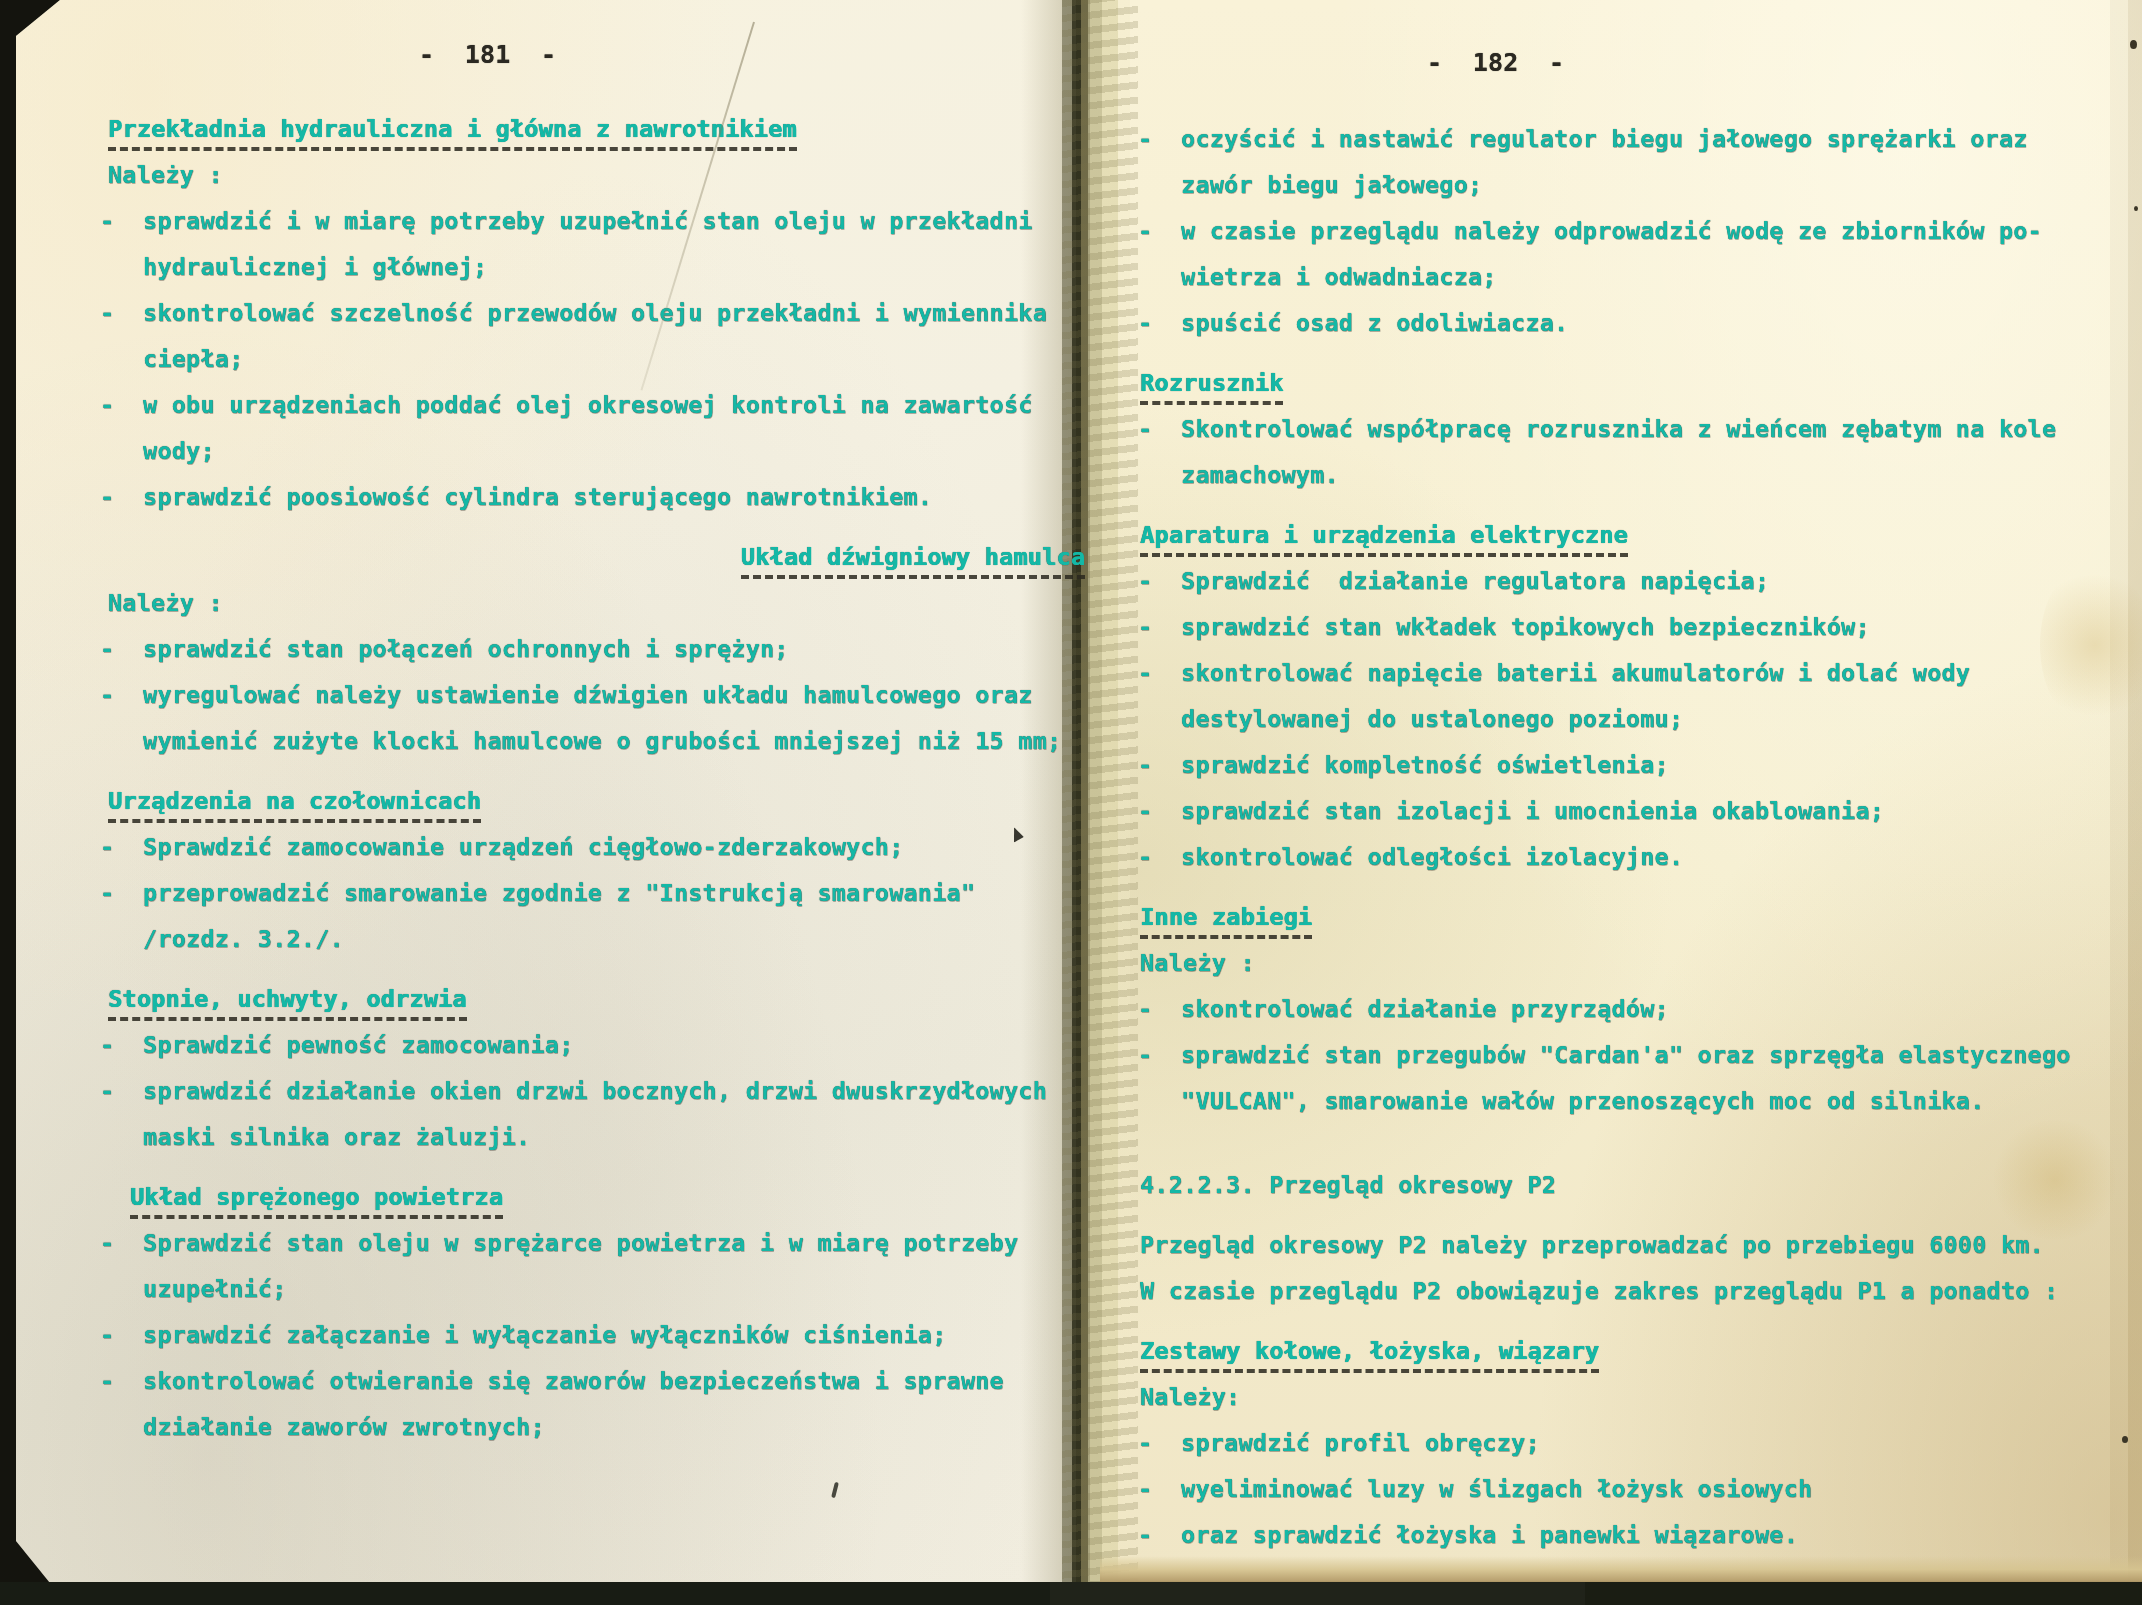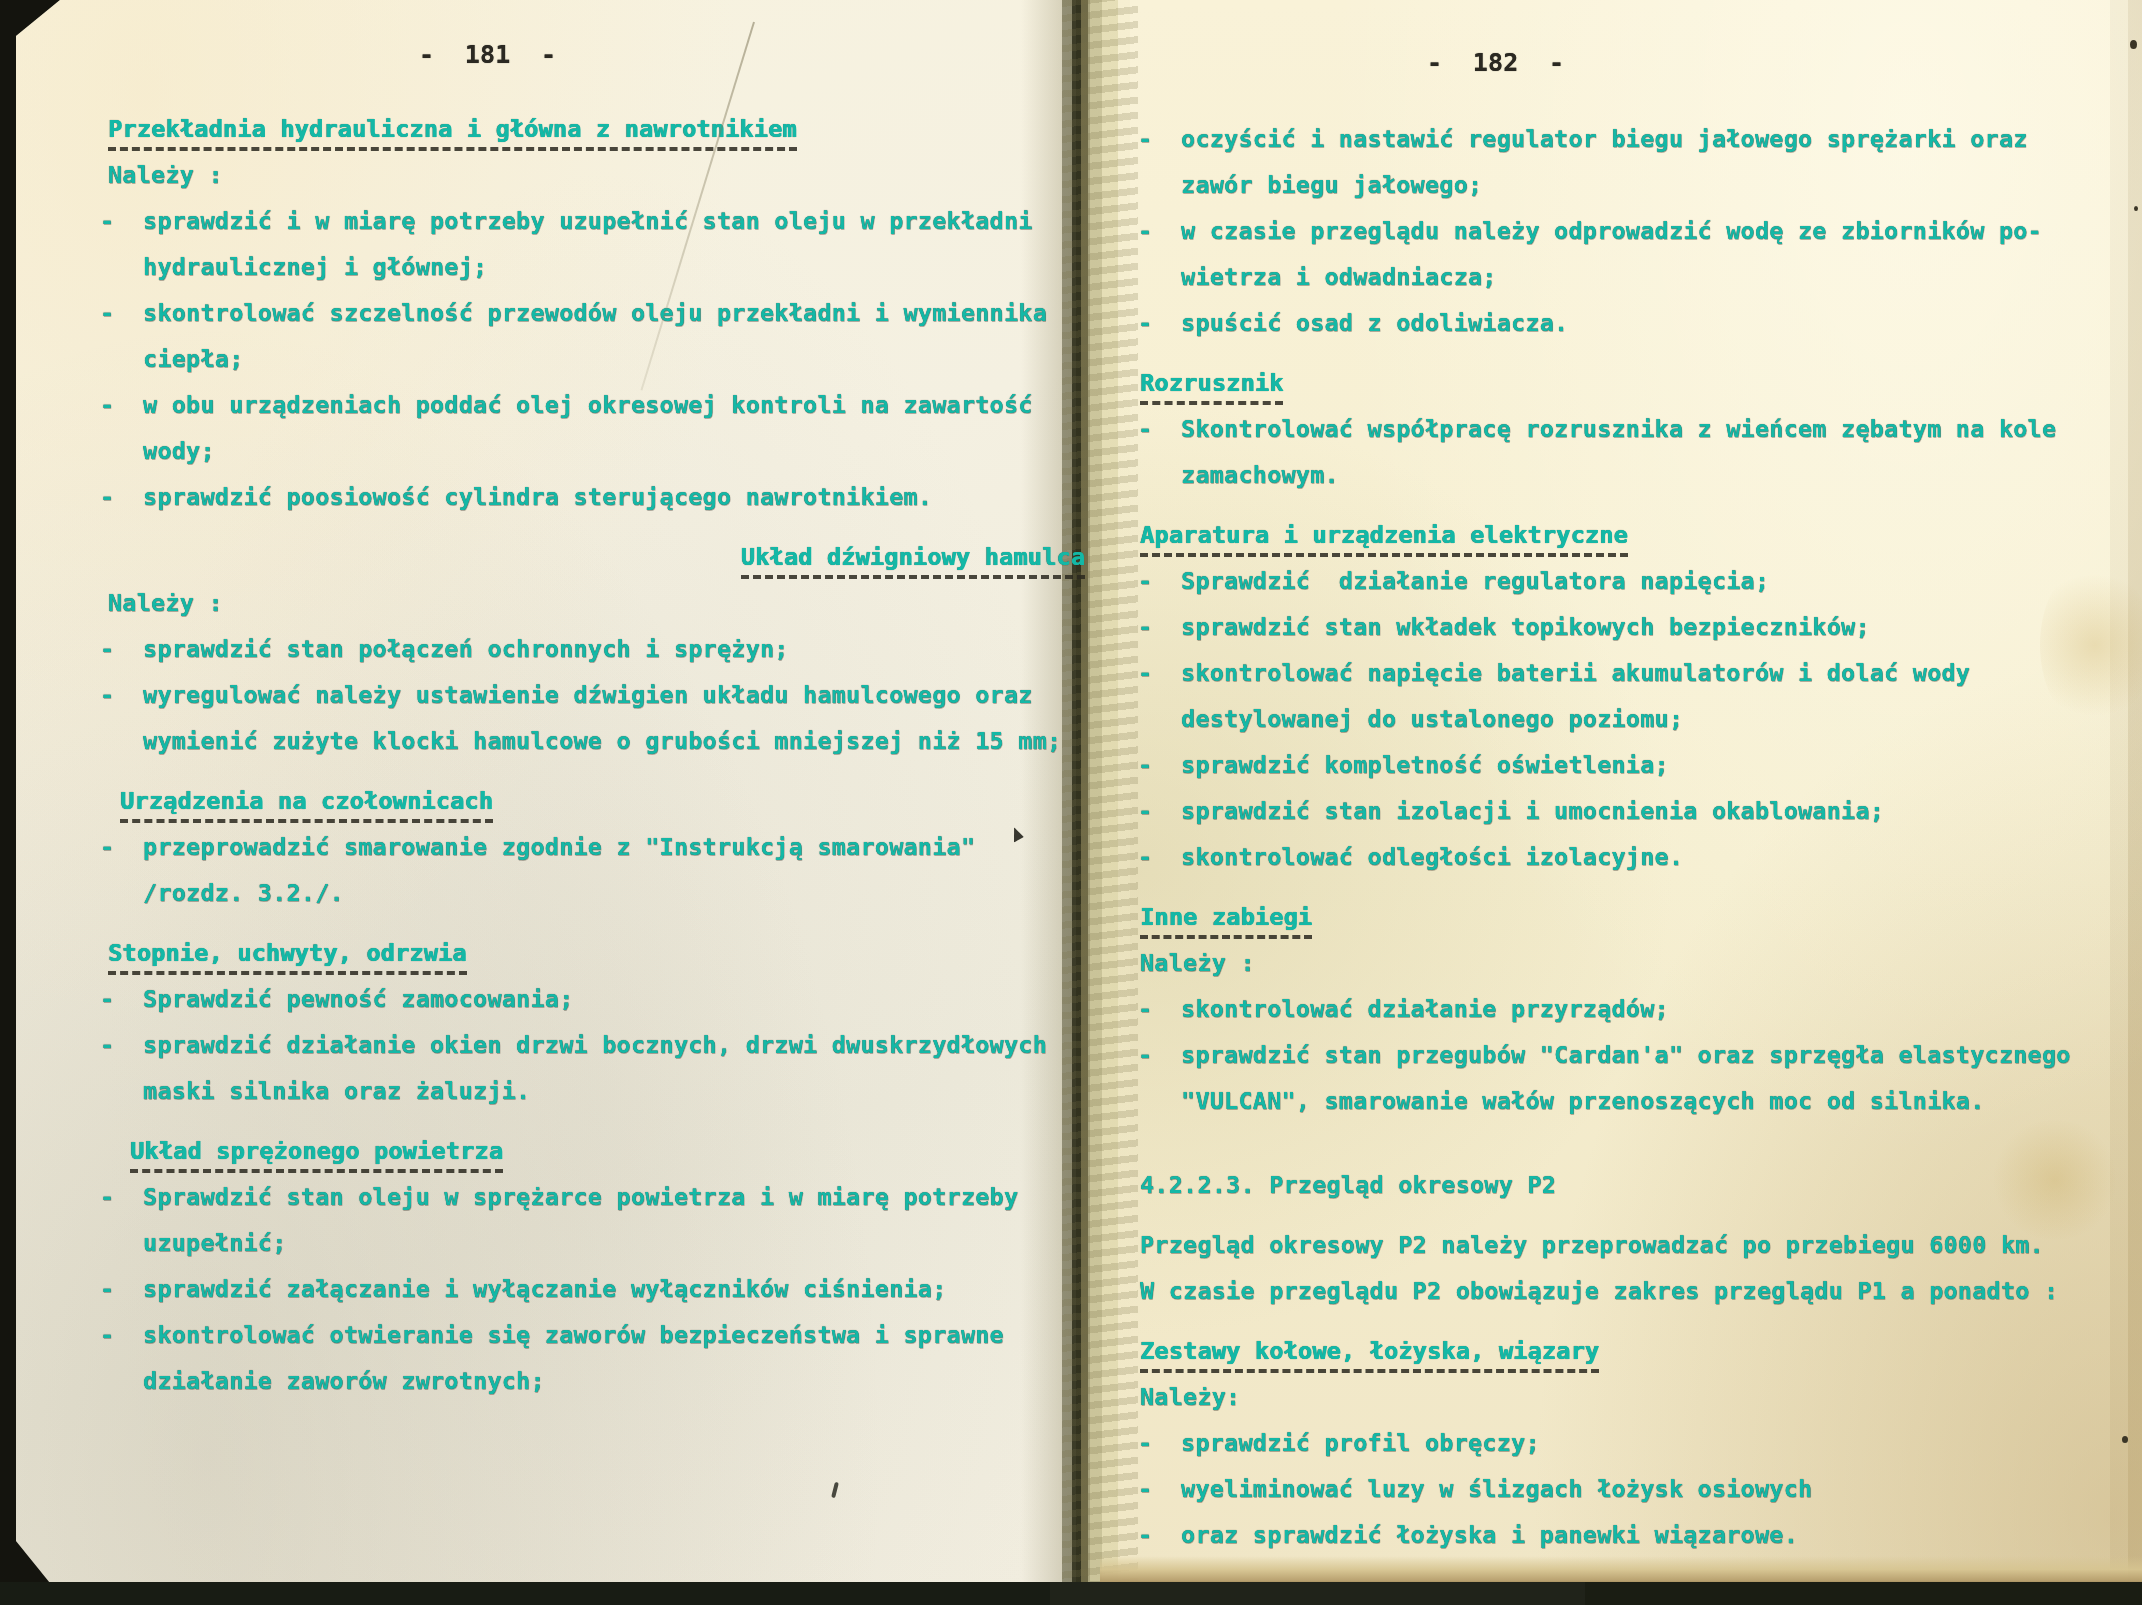--- a/index.html
+++ b/index.html
@@ -128,21 +128,22 @@
     <div class="line t-dash">-  skontrolować szczelność przewodów oleju przekładni i wymiennika</div>
     <div class="line t-cont">   ciepła;</div>
     <div class="line t-dash">-  w obu urządzeniach poddać olej okresowej kontroli na zawartość</div>
     <div class="line t-cont">   wody;</div>
     <div class="line t-dash">-  sprawdzić poosiowość cylindra sterującego nawrotnikiem.</div>
     <div class="line t-head" style="margin-top: 14px; text-align: right;"><span class="hd">Układ dźwigniowy hamulca</span></div>
     <div class="line t-plain">Należy :</div>
     <div class="line t-dash">-  sprawdzić stan połączeń ochronnych i sprężyn;</div>
     <div class="line t-dash">-  wyregulować należy ustawienie dźwigien układu hamulcowego oraz</div>
     <div class="line t-cont">   wymienić zużyte klocki hamulcowe o grubości mniejszej niż 15 mm;</div>
-    <div class="line t-head" style="margin-top: 14px; margin-left: 12px;"><span class="hd">Urządzenia na czołownicach</span></div>
+    <div class="line t-head" style="margin-top: 14px;"><span class="hd">Urządzenia na czołownicach</span></div>
+    <div class="line t-dash">-  Sprawdzić zamocowanie urządzeń cięgłowo-zderzakowych;</div>
     <div class="line t-dash">-  przeprowadzić smarowanie zgodnie z "Instrukcją smarowania"</div>
     <div class="line t-cont">   /rozdz. 3.2./.</div>
     <div class="line t-head" style="margin-top: 14px;"><span class="hd">Stopnie, uchwyty, odrzwia</span></div>
     <div class="line t-dash">-  Sprawdzić pewność zamocowania;</div>
     <div class="line t-dash">-  sprawdzić działanie okien drzwi bocznych, drzwi dwuskrzydłowych</div>
     <div class="line t-cont">   maski silnika oraz żaluzji.</div>
     <div class="line t-head" style="margin-top: 14px; margin-left: 22px;"><span class="hd">Układ sprężonego powietrza</span></div>
     <div class="line t-dash">-  Sprawdzić stan oleju w sprężarce powietrza i w miarę potrzeby</div>
     <div class="line t-cont">   uzupełnić;</div>
     <div class="line t-dash">-  sprawdzić załączanie i wyłączanie wyłączników ciśnienia;</div>

